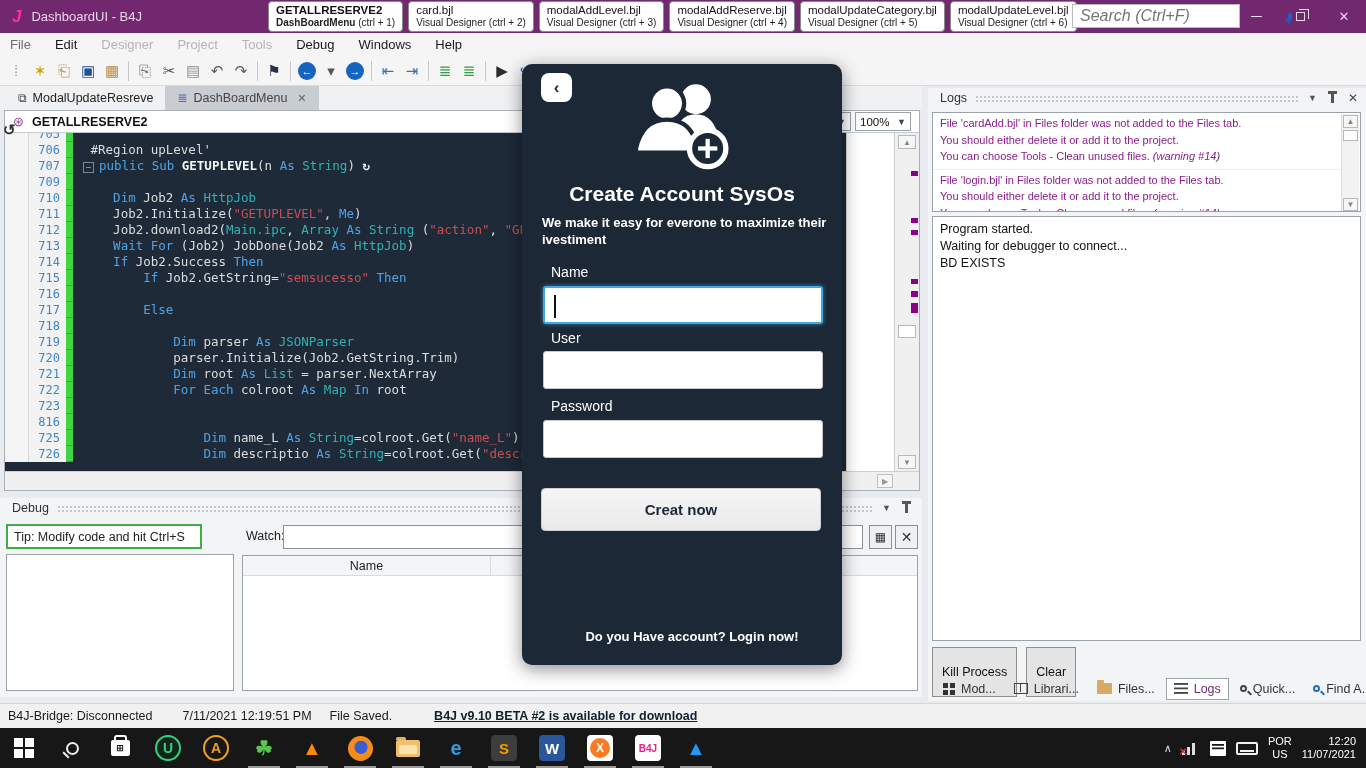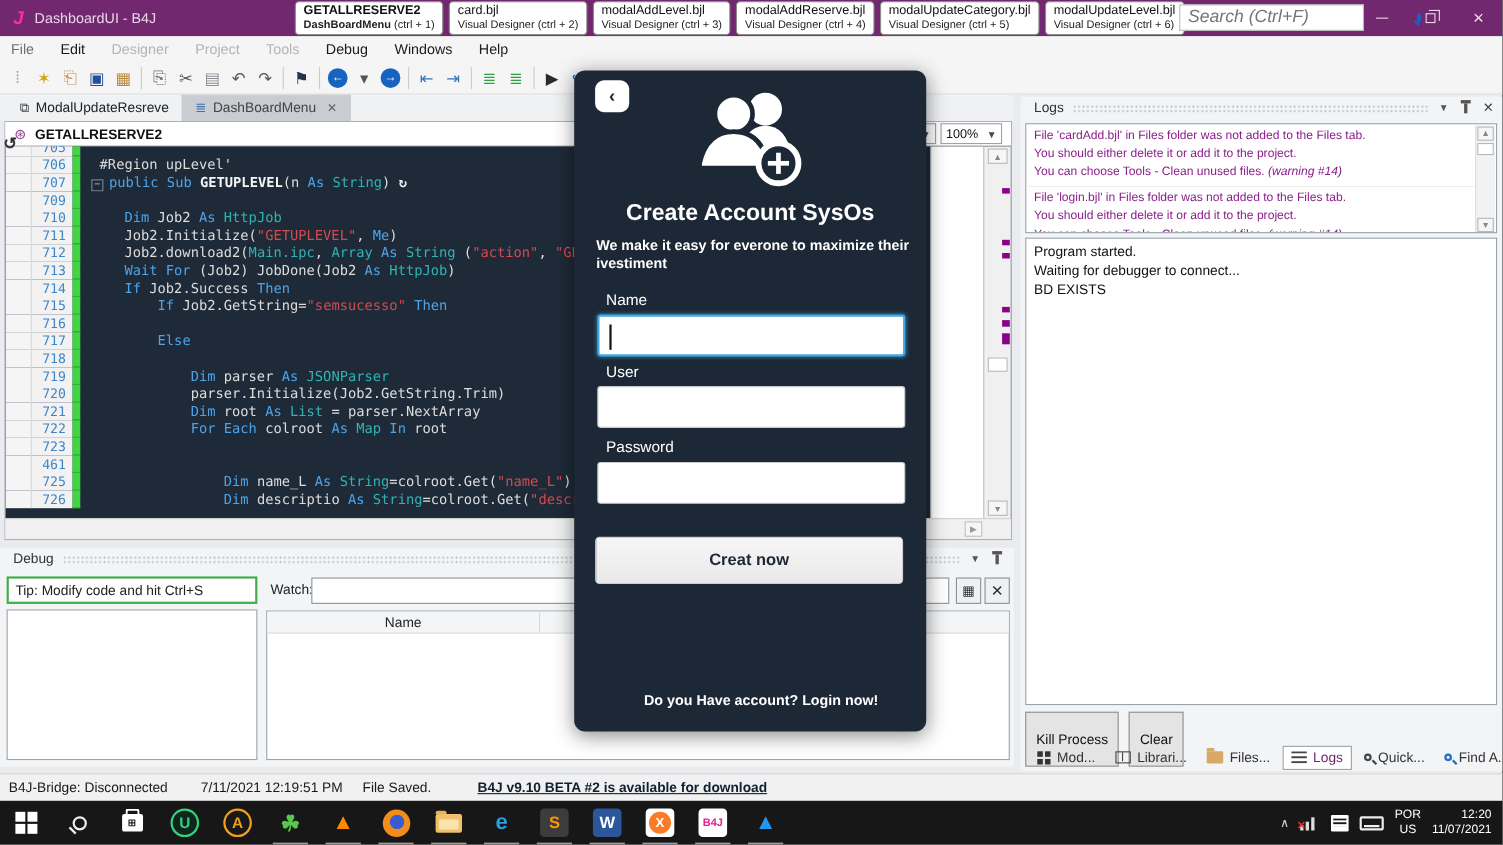--- a/index.html
+++ b/index.html
@@ -80,21 +80,21 @@
     color:#999; font-size:8px; display:flex; align-items:center; justify-content:center; }
   
   .debug-panel { position:absolute; left:0; top:498px; width:922px; height:199px; background:#f3f4f6; }
   .panel-title { display:flex; align-items:center; height:20px; padding:0 8px 0 12px; font-size:12.5px; color:#333; gap:8px; }
   .dotfill { flex:1; height:8px; margin-top:2px;
     background-image:radial-gradient(#c6c6c6 1px, transparent 1.1px); background-size:4px 4px; }
   .pin { width:3px; height:9px; background:#555; position:relative; margin:0 6px; }
   .pin::before { content:""; position:absolute; left:-3px; top:-3px; width:9px; height:3px; background:#555; }
   .tcaret { color:#555; font-size:9px; }
   .tclose { color:#444; font-size:12px; }
-  .tipbox { position:absolute; left:6px; top:26px; width:228px; height:25px; background:#fff; border:2px solid #3fae49;
+  .tipbox { position:absolute; left:6px; top:26px; width:196px; height:25px; background:#fff; border:2px solid #3fae49;
     font-size:12.5px; color:#222; display:flex; align-items:center; padding-left:6px; }
   .dbg-list { position:absolute; left:6px; top:56px; width:228px; height:137px; background:#fff; border:1px solid #9aa2aa; }
   .watch-label { position:absolute; left:246px; top:31px; font-size:12.5px; color:#222; }
   .watch-input { position:absolute; left:283px; top:27px; width:580px; height:24px; background:#fff; border:1px solid #8a9299; }
   .sqbtn { position:absolute; top:27px; width:23px; height:24px; background:#eef0f1; border:1px solid #8a9299;
     display:flex; align-items:center; justify-content:center; font-size:12px; color:#333; }
   .watch-table { position:absolute; left:242px; top:57px; width:676px; height:136px; background:#fff; border:1px solid #9aa2aa; }
   .wt-header { height:20px; background:#f4f5f6; border-bottom:1px solid #d7dbde; display:flex; font-size:12.5px; color:#222; }
   .wt-col1 { width:248px; text-align:center; line-height:20px; border-right:1px solid #d7dbde; }
   
@@ -405,21 +405,21 @@
             <div class="ct"><span class="pl">            </span><span class="kw">For Each</span><span class="pl"> colroot </span><span class="kw">As</span><span class="ty"> Map</span><span class="pl"> </span><span class="kw">In</span><span class="pl"> root</span></div>
           </div>
           <div class="cl">
             <div class="lmargin"></div>
             <div class="ln">723</div>
             <div class="gb"></div>
             <div class="ct"></div>
           </div>
           <div class="cl">
             <div class="lmargin"></div>
-            <div class="ln">461</div>
+            <div class="ln">816</div>
             <div class="gb"></div>
             <div class="ct"></div>
           </div>
           <div class="cl">
             <div class="lmargin"></div>
             <div class="ln">725</div>
             <div class="gb"></div>
             <div class="ct"><span class="pl">                </span><span class="kw">Dim</span><span class="pl"> name_L </span><span class="kw">As</span><span class="ty"> String</span><span class="pl">=colroot.Get(</span><span class="st">"name_L"</span><span class="pl">)</span></div>
           </div>
           <div class="cl">

